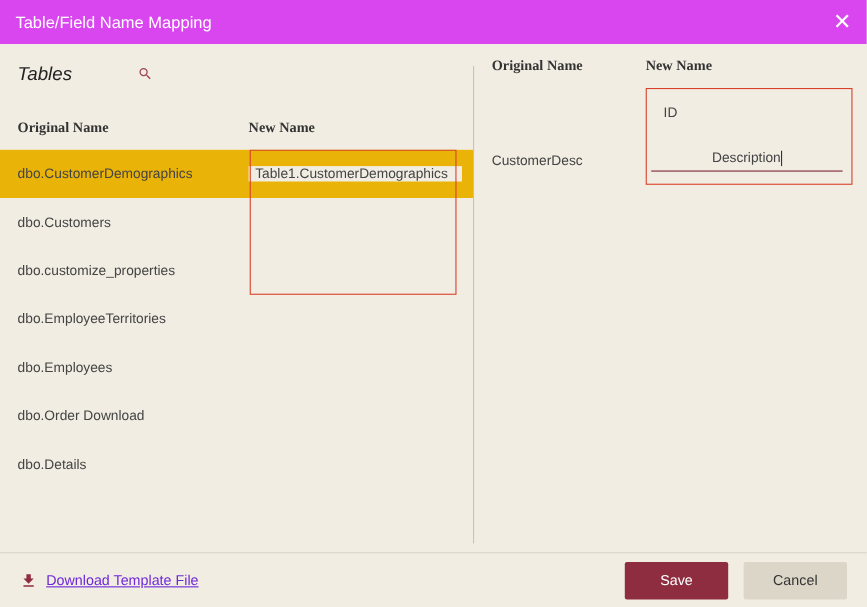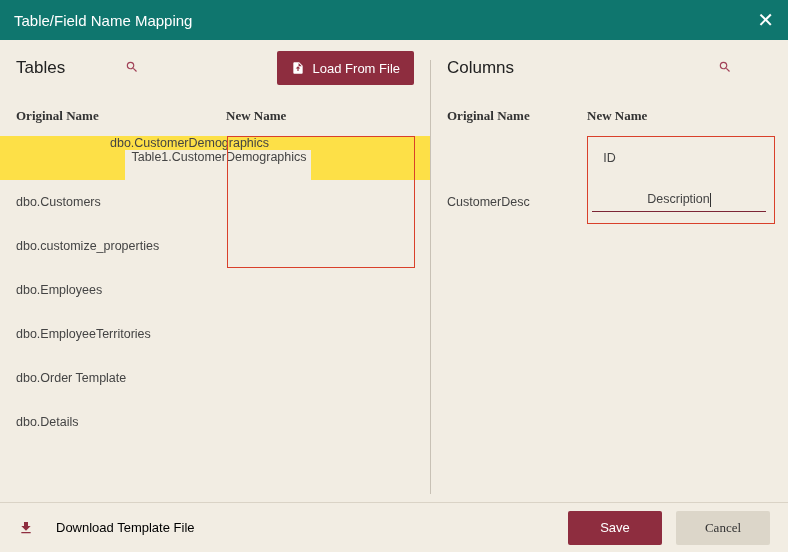--- a/index.html
+++ b/index.html
@@ -1,58 +1,58 @@
 <!DOCTYPE html>
 <html><head>
 <meta charset="utf-8">
 <style>
   * { box-sizing: border-box; margin: 0; padding: 0; }
   html, body { width: 788px; height: 552px; font-family: "Segoe UI", Arial, sans-serif; font-size: 13px; color: #333; background: #f2ede3; overflow: hidden; }
   .window { width: 788px; height: 552px; display: flex; flex-direction: column; }
-  .titlebar { height: 40px; background: #0f766e; color: #fff; display: flex; align-items: center; padding: 0 14px; font-size: 15px; font-weight: 500; gap: 28px; }
+  .titlebar { height: 40px; background: #d946ef; color: #fff; display: flex; align-items: center; padding: 0 14px; font-size: 15px; font-weight: 500; gap: 28px; }
   .titlebar .spacer { flex: 1; }
   .close-icon { cursor: pointer; font-size: 20px; line-height: 1; }
   .body { flex: 1; display: flex; overflow: hidden; }
   .panel { display: flex; flex-direction: column; overflow: hidden; }
   .panel.left { width: 430px; }
   .panel.right { flex: 1; }
   .divider { width: 1px; background: #c8c1b5; margin-top: 20px; margin-bottom: 8px; }
   .panel-header { display: flex; align-items: center; height: 56px; padding: 0 16px; }
-  .panel-title { font-size: 17px; color: #222; }
+  .panel-title { font-size: 17px; color: #222; font-style: italic; }
   .search-wrap { flex: 1; display: flex; align-items: center; justify-content: flex-start; padding-left: 60px; }
   .right .search-wrap { justify-content: flex-end; padding-right: 40px; padding-left: 0; }
   .search-icon { color: #a14258; font-size: 14px; }
   .load-btn { background: #8e2d3f; color: #fff; border: none; height: 34px; padding: 0 14px; display: flex; align-items: center; gap: 8px; font-size: 13px; cursor: pointer; border-radius: 2px; }
   .load-btn svg { width: 14px; height: 16px; fill: #fff; }
   .col-headers { display: flex; padding: 0 16px; height: 40px; align-items: center; font-weight: 600; color: #333; font-family: Liberation Serif, serif; }
   .left .col-orig { width: 210px; }
   .left .col-new  { flex: 1; }
   .right .col-orig { width: 140px; }
   .right .col-new  { flex: 1; }
   .rows { flex: 1; overflow-y: auto; position: relative; }
   .row { display: flex; align-items: center; height: 44px; padding: 0 16px; font-size: 12.5px; color: #444; }
   .left .row .c-orig { width: 210px; white-space: nowrap; overflow: hidden; text-overflow: ellipsis; padding-right: 8px;}
   .left .row .c-new  { flex: 1; white-space: nowrap; overflow: hidden; text-overflow: ellipsis; padding: 0 6px;}
   .right .row .c-orig { width: 140px; white-space: nowrap; overflow: hidden; text-overflow: ellipsis; padding-right: 8px;}
   .right .row .c-new  { flex: 1; padding: 0 6px; text-align: center; }
-  .row.selected { background: #fde047; flex-direction: column; }
+  .row.selected { background: #eab308; }
   .row.selected .c-new { background: #f2ede3; margin-right: -6px; padding-right:4px;}
   .left .highlight-box { position: absolute; border: 1px solid #d9402a; top: 0; left: 227px; width: 188px; height: 132px; pointer-events: none; }
   .right .highlight-box { position: absolute; border: 1px solid #d9402a; top: 0; left: 156px; width: 188px; height: 88px; pointer-events: none; }
   .edit-cell { display: flex; flex-direction: column; }
   .edit-text { padding-bottom: 4px; }
   .edit-underline { height: 1.5px; background: #7c2535; width: 174px;}
   .caret::after { content: ""; display:inline-block; width:1px; height:14px; background:#333; vertical-align:middle; margin-left:0px;}
   .footer { height: 50px; background: #f2ede3; display: flex; align-items: center; padding: 0 18px; border-top: 1px solid #dad3c6;}
-  .dl-link { color: #000000; font-size: 13px; display: flex; align-items: center; gap: 22px; cursor: pointer;}
+  .dl-link { color: #6d28d9; text-decoration: underline; font-size: 13px; display: flex; align-items: center; gap: 8px; cursor: pointer;}
   .dl-link svg { width: 16px; height: 16px; fill: #8e2d3f; }
   .footer .spacer { flex: 1; }
   .btn { height: 34px; min-width: 94px; border: none; font-size: 13px; cursor: pointer; border-radius: 2px;}
   .btn.save { background: #8e2d3f; color: #fff; margin-right: 14px; }
-  .btn.cancel { background: #dcd6c9; color: #333; font-family: Liberation Serif, serif; }
+  .btn.cancel { background: #dcd6c9; color: #333; }
   .rows::-webkit-scrollbar { width: 0; }
 </style>
 </head>
 <body>
 
 <div class="window">
   <div class="titlebar">
     <span>Table/Field Name Mapping</span>
     <span class="spacer"></span>
     <span class="close-icon">✕</span>
@@ -63,80 +63,64 @@
     <div class="panel left">
       <div class="panel-header">
         <span class="panel-title">Tables</span>
         <div class="search-wrap">
           <span class="search-icon">
             <svg viewBox="0 0 24 24" width="14" height="14">
                 <path fill="#a14258" d="M15.5 14h-.79l-.28-.27A6.471 6.471 0 0016 9.5 6.5 6.5 0 109.5 16c1.61 0 3.09-.59 4.23-1.57l.27.28v.79l5 4.99L20.49 19l-4.99-5zm-6 0C7.01 14 5 11.99 5 9.5S7.01 5 9.5 5 14 7.01 14 9.5 11.99 14 9.5 14z"></path>
               </svg>
           </span>
         </div>
-        <button class="load-btn">
-          <svg viewBox="0 0 24 24">
-              <path d="M14 2H6c-1.1 0-2 .9-2 2v16c0 1.1.9 2 2 2h12c1.1 0 2-.9 2-2V8l-6-6zm-1 11v4h-2v-4H8l4-4 4 4h-3zM13 9V3.5L18.5 9H13z"></path>
-            </svg>
-          <span>Load From File</span>
-        </button>
       </div>
       <div class="col-headers">
         <div class="col-orig">Original Name</div>
         <div class="col-new">New Name</div>
       </div>
       <div class="rows" id="tables-rows">
         <div class="highlight-box"></div>
           <div class="row selected">
             <div class="c-orig">dbo.CustomerDemographics</div>
             <div class="c-new">Table1.CustomerDemographics</div>
           </div>
           <div class="row">
             <div class="c-orig">dbo.Customers</div>
             <div class="c-new"></div>
           </div>
           <div class="row">
             <div class="c-orig">dbo.customize_properties</div>
             <div class="c-new"></div>
           </div>
           <div class="row">
+            <div class="c-orig">dbo.EmployeeTerritories</div>
+            <div class="c-new"></div>
+          </div>
+          <div class="row">
             <div class="c-orig">dbo.Employees</div>
             <div class="c-new"></div>
           </div>
           <div class="row">
-            <div class="c-orig">dbo.EmployeeTerritories</div>
-            <div class="c-new"></div>
-          </div>
-          <div class="row">
-            <div class="c-orig">dbo.Order Template</div>
+            <div class="c-orig">dbo.Order Download</div>
             <div class="c-new"></div>
           </div>
           <div class="row">
             <div class="c-orig">dbo.Details</div>
             <div class="c-new"></div>
           </div>
           <div class="row">
             <div class="c-new"></div>
           </div>
         </div>
     </div>
 
     <div class="divider"></div>
 
     <div class="panel right">
-      <div class="panel-header">
-        <span class="panel-title">Columns</span>
-        <div class="search-wrap">
-          <span class="search-icon">
-            <svg viewBox="0 0 24 24" width="14" height="14">
-                <path fill="#a14258" d="M15.5 14h-.79l-.28-.27A6.471 6.471 0 0016 9.5 6.5 6.5 0 109.5 16c1.61 0 3.09-.59 4.23-1.57l.27.28v.79l5 4.99L20.49 19l-4.99-5zm-6 0C7.01 14 5 11.99 5 9.5S7.01 5 9.5 5 14 7.01 14 9.5 11.99 14 9.5 14z"></path>
-              </svg>
-          </span>
-        </div>
-      </div>
       <div class="col-headers">
         <div class="col-orig">Original Name</div>
         <div class="col-new">New Name</div>
       </div>
       <div class="rows" id="columns-rows">
         <div class="highlight-box"></div>
       <div class="row">
             <div class="c-new">ID</div>
           </div>
           <div class="row">

